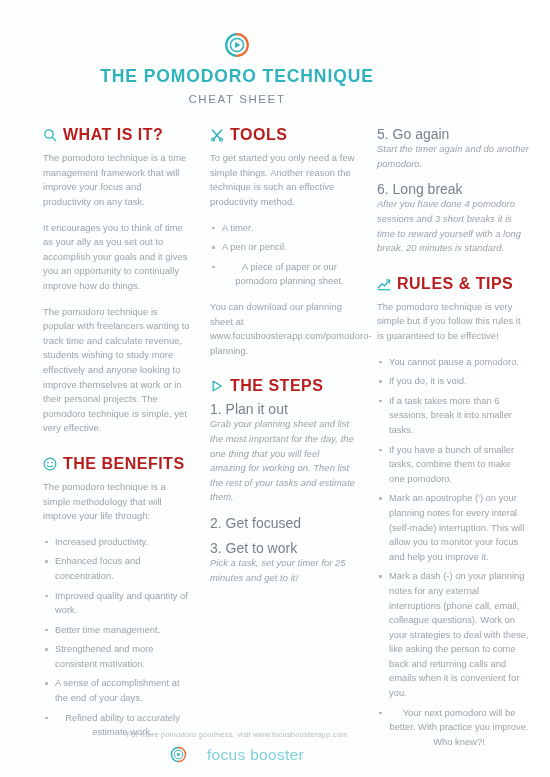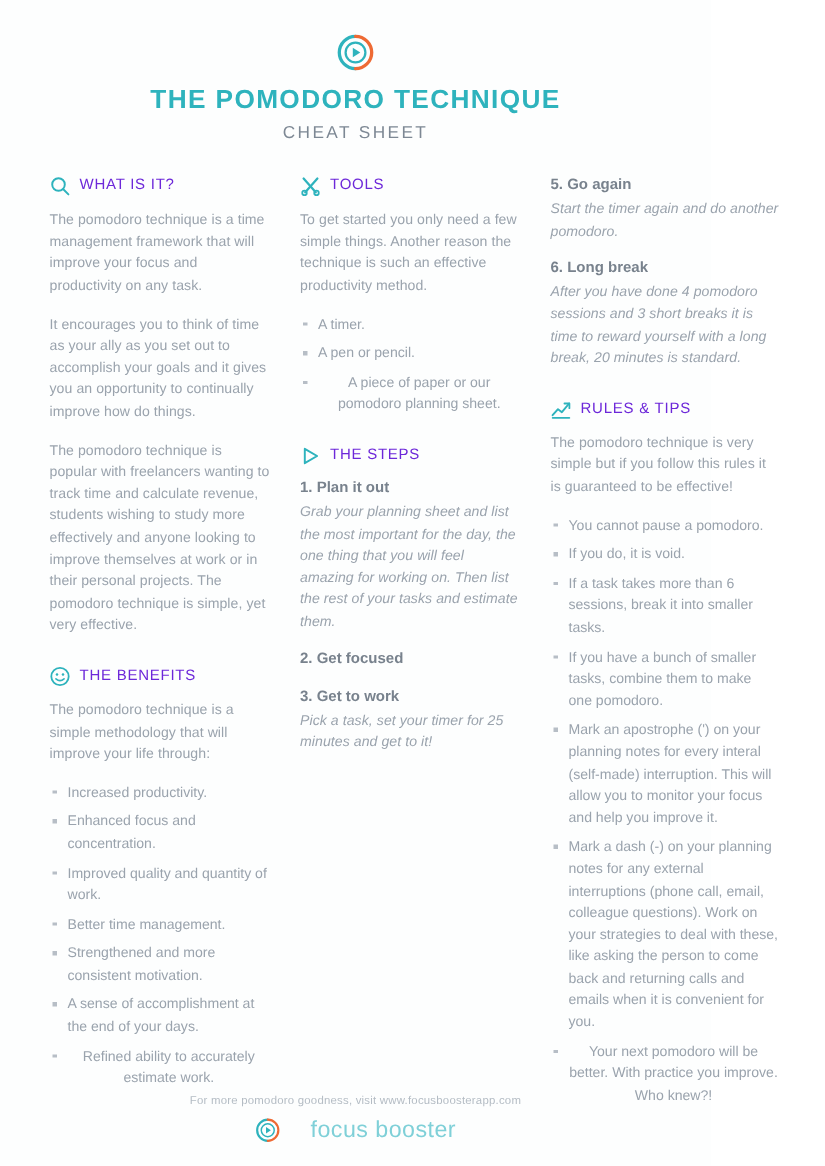--- a/index.html
+++ b/index.html
@@ -12,21 +12,21 @@
     background: #ffffff;
     font-family: "Liberation Sans", sans-serif;
     color: #8f98a3;
     overflow: hidden;
     position: relative;
   }
   .page {
     width: 474px;
     height: 777px;
     box-sizing: border-box;
-    padding: 0;
+    padding: 10px;
     position: relative;
     background: #fdfefe;
   }
 
   
   .header {
     text-align: center;
     padding-top: 22px;
   }
   .logo-mark {
@@ -72,23 +72,23 @@
     gap: 6px;
     margin: 0 0 8px 0;
   }
   .section-head .sec-icon {
     width: 14px;
     height: 14px;
     flex: 0 0 14px;
     display: block;
   }
   .section-head .sec-label {
-    font-size: 10px;
-    font-weight: normal;
-    color: #6d28d9;
+    font-size: 16px;
+    font-weight: bold;
+    color: #b91c1c;
     letter-spacing: 0.5px;
     line-height: 1;
   }
   .section-head.spaced { margin-top: 20px; }
 
   
   p.body {
     font-size: 9.4px;
     line-height: 14.6px;
     color: #9aa3ad;
@@ -115,22 +115,22 @@
     position: absolute;
     left: 2px;
     top: 6px;
     width: 2.5px;
     height: 2.5px;
     background: #b7bec6;
   }
   ul.bullets li:last-child { margin-bottom: 0; text-align: center; }
 
   .step-title {
-    font-size: 10px;
-    font-weight: bold;
+    font-size: 14px;
+    font-weight: normal;
     color: #78828d;
     margin: 0 0 1px 0;
     line-height: 14px;
   }
   .step-block { margin-bottom: 11px; }
   .step-block:last-child { margin-bottom: 0; }
   .step-block p.body { margin-bottom: 0; }
 
   
   .footer {
@@ -229,20 +229,21 @@
           </svg>
         </span>
         <span class="sec-label">TOOLS</span>
       </div>
       <p class="body">To get started you only need a few simple things. Another reason the technique is such an effective productivity method.</p>
       <ul class="bullets">
         <li>A timer.</li>
         <li>A pen or pencil.</li>
         <li>A piece of paper or our pomodoro planning sheet.</li>
       </ul>
+      <p class="body">You can download our planning sheet at www.focusboosterapp.com/pomodoro-planning.</p>
 
       <div class="section-head spaced">
         <span class="sec-icon">
           <svg width="14" height="14" viewBox="0 0 14 14">
             <path d="M3.2 2.2 L11.4 7 L3.2 11.8 Z" fill="none" stroke="#2eb3bd" stroke-width="1.3" stroke-linejoin="round"></path>
           </svg>
         </span>
         <span class="sec-label">THE STEPS</span>
       </div>
 

